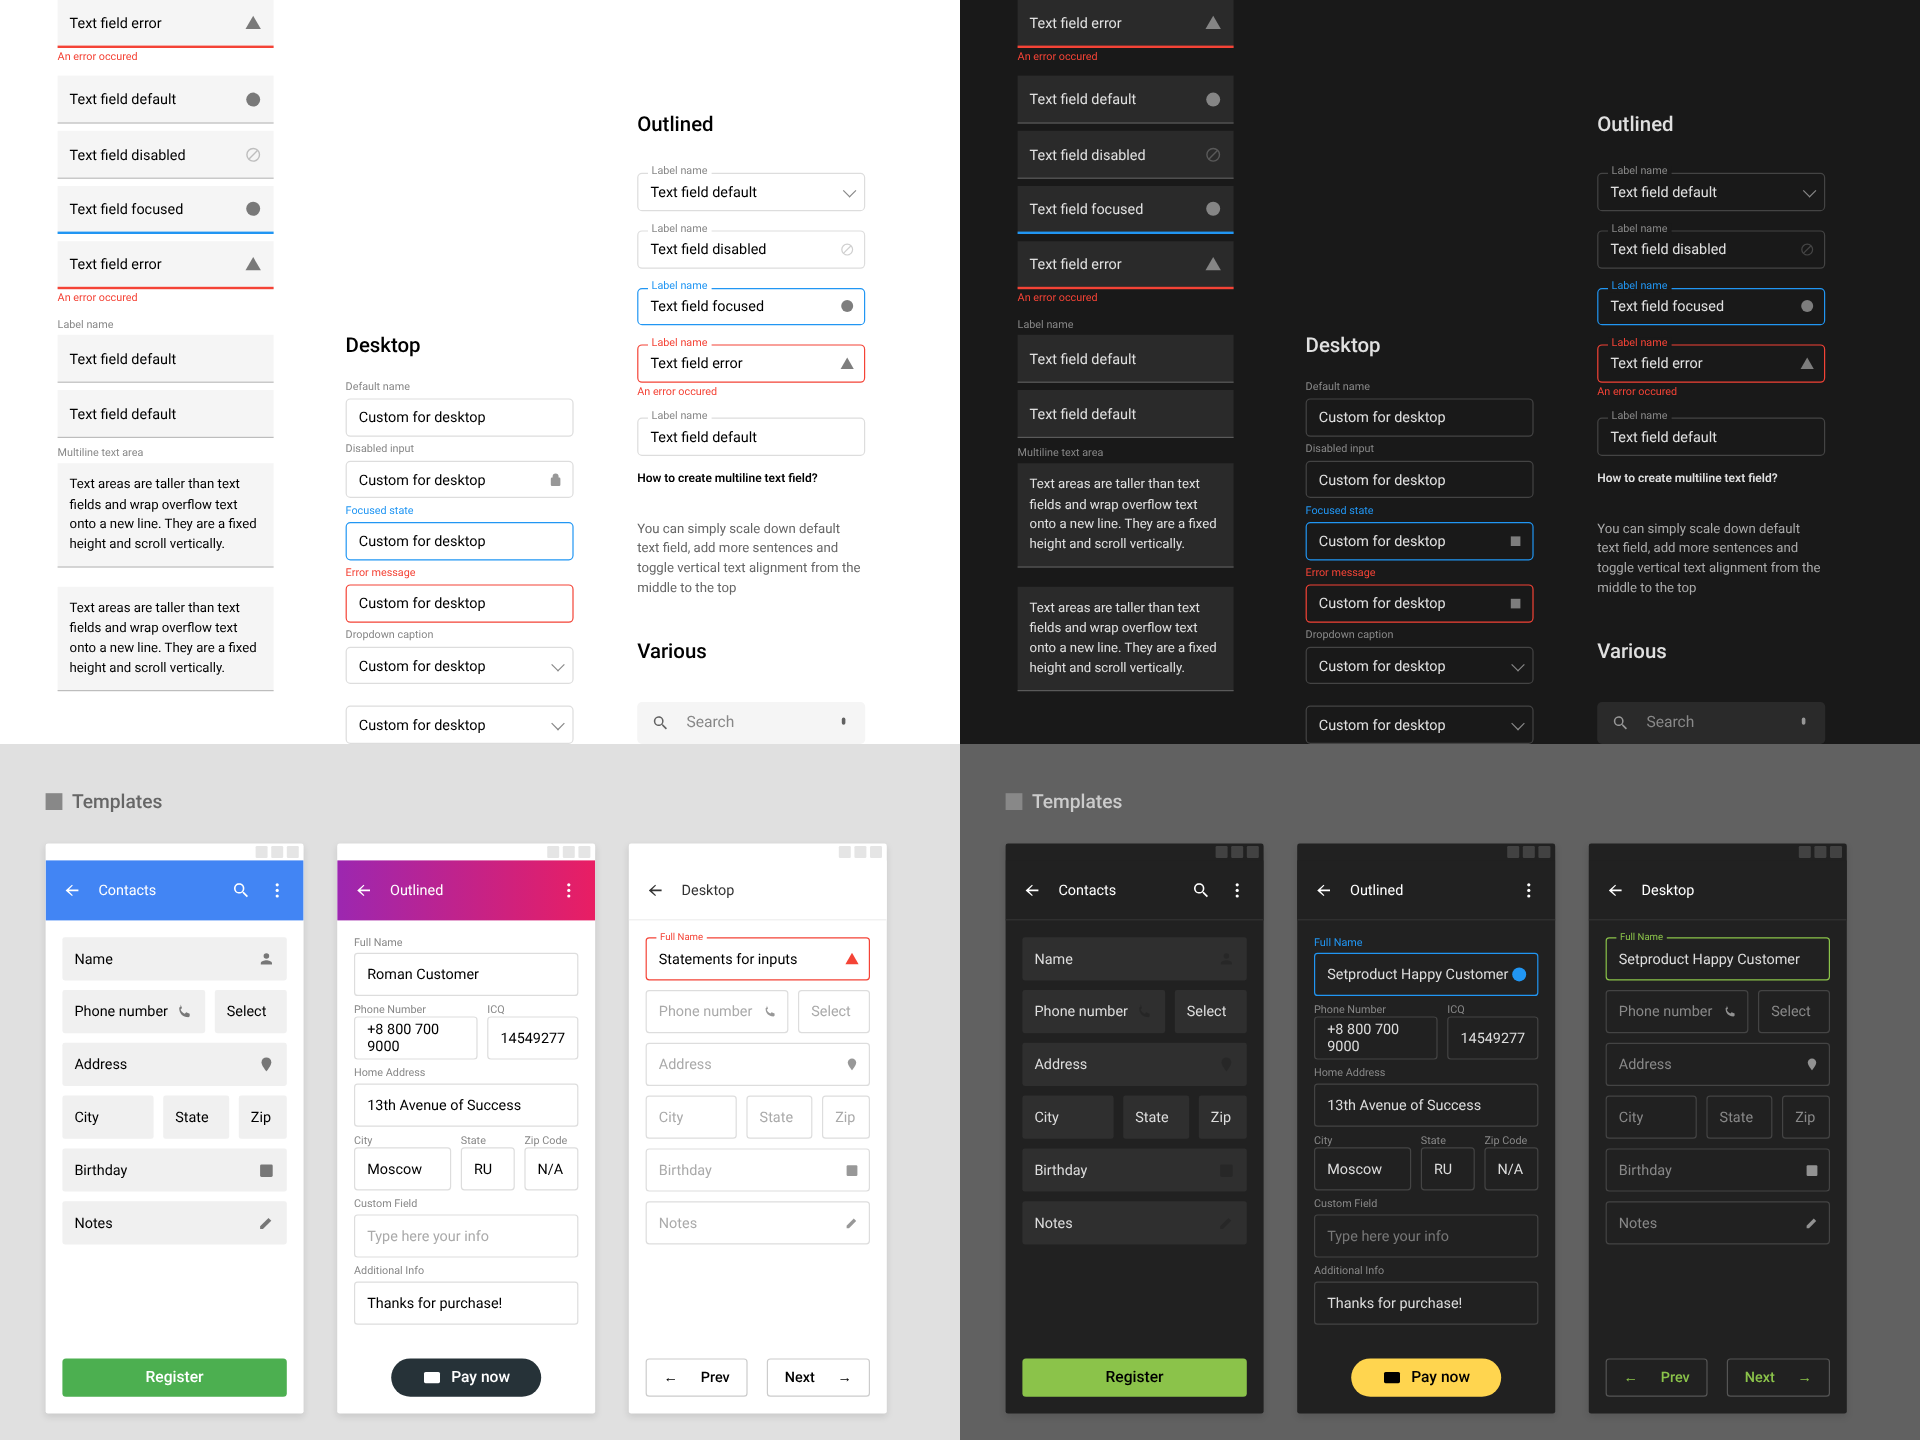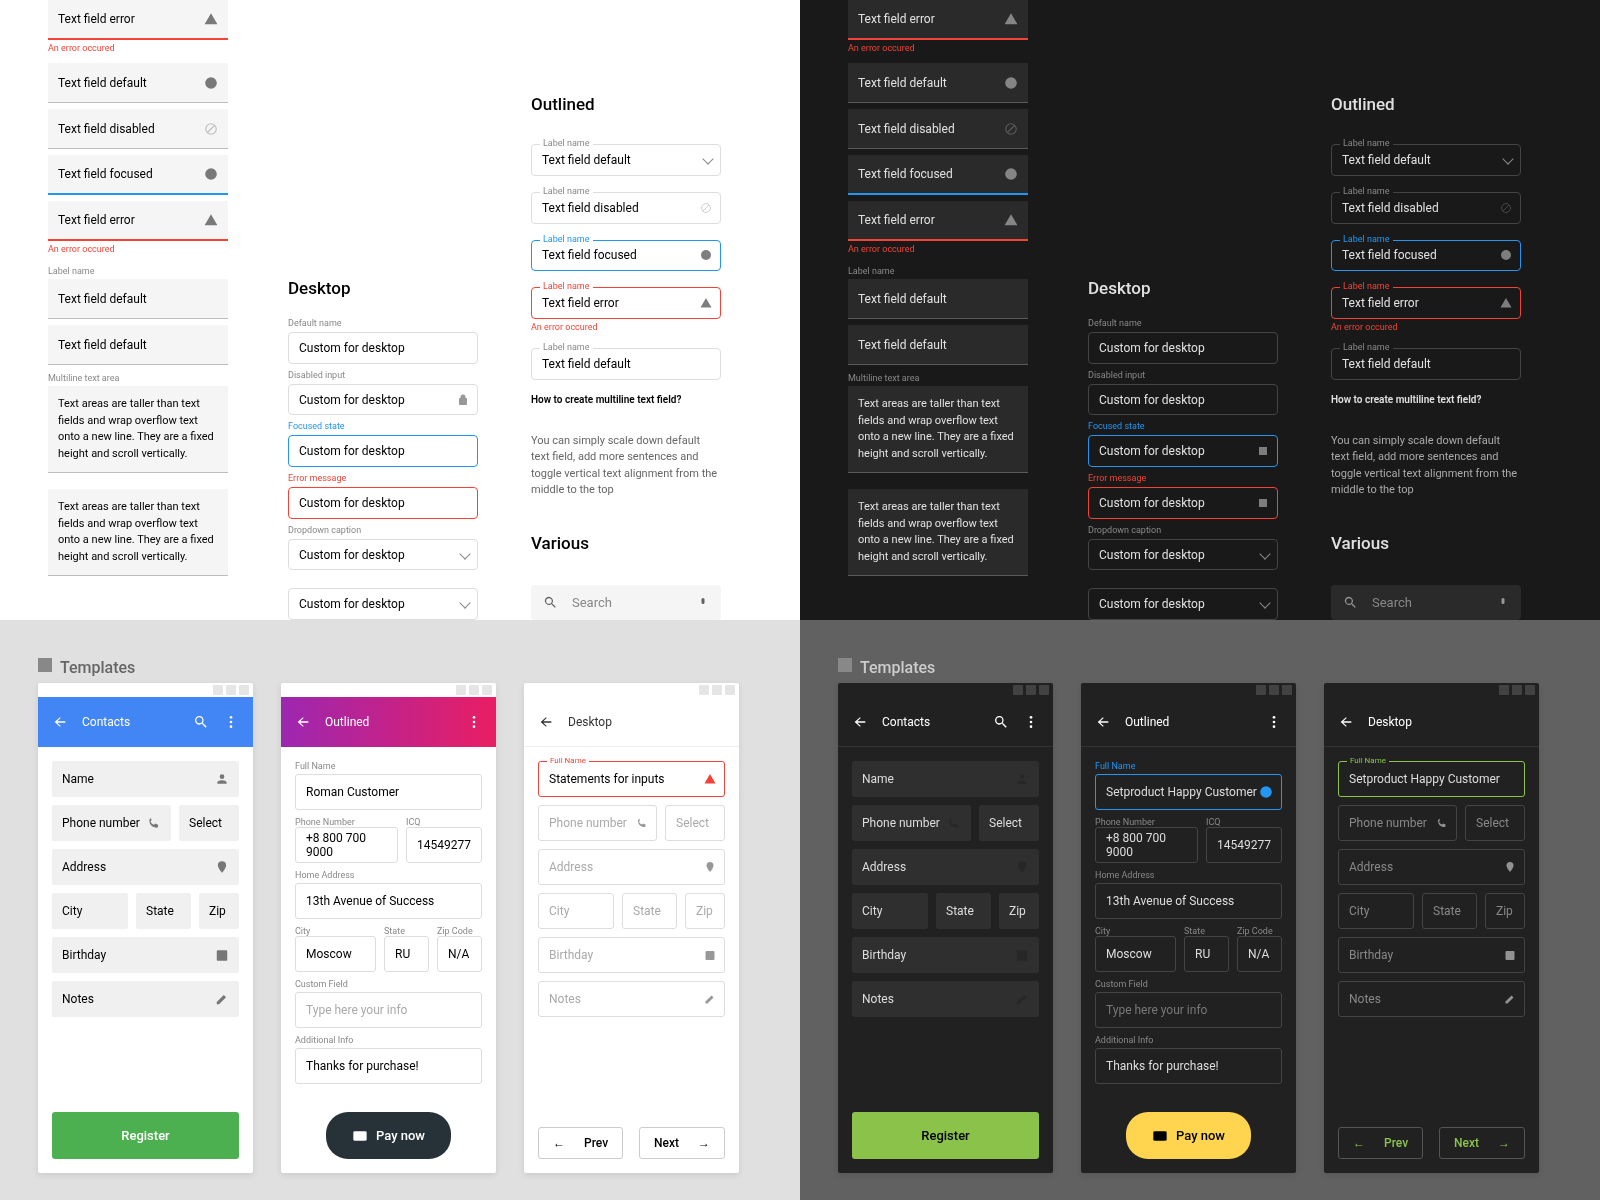--- a/index.html
+++ b/index.html
@@ -37,21 +37,21 @@
 .lbl2.foc{color:#2196f3}
 .lbl2.err{color:#f44336}
 .hint{font-size:10px;font-weight:600;margin-top:8px}
 .desc{font-size:11px;line-height:1.5;color:#666;margin-top:22px}
 .q2 .desc{color:#aaa}
 .sbar{display:flex;align-items:center;background:#f5f5f5;border-radius:4px;height:40px;padding:0 12px;gap:14px;margin-top:12px}
 .q2 .sbar{background:#2a2a2a}
 .sbar .sic{width:15px;height:15px;opacity:.6}
 .sbar .stxt{font-size:13px;color:#888;flex:1}
 .sbar .mic{width:12px;height:14px;opacity:.6}
-.thead{display:flex;align-items:flex-start;gap:8px;margin-bottom:6px}
+.thead{display:flex;align-items:center;gap:8px;margin-bottom:26px}
 .thead .tic{width:14px;height:14px;background:#888}
 .thead .tlbl{font-size:16px;color:#666;font-weight:500}
 .q4 .thead .tlbl{color:#ccc}
 .cards{display:flex;gap:28px}
 .card{width:215px;background:#fff;border-radius:2px;overflow:hidden;box-shadow:0 2px 6px rgba(0,0,0,.1);display:flex;flex-direction:column}
 .q4 .card{background:#212121;color:#ddd}
 .dots{display:flex;gap:3px;justify-content:flex-end;padding:2px 4px}
 .dot{width:10px;height:10px;border-radius:1px;background:rgba(0,0,0,.1)}
 .q4 .dot{background:rgba(255,255,255,.15)}
 .chdr{height:50px;display:flex;align-items:center;padding:0 14px;color:#fff;gap:14px}
@@ -72,21 +72,21 @@
 .clbl{font-size:9px;color:#888}
 .iout{border:1px solid #ddd;height:36px;display:flex;align-items:center;padding:0 10px;font-size:12px;border-radius:3px;position:relative}
 .q4 .iout{border-color:#444}
 .iout.err{border-color:#f44336}
 .iout.foc{border-color:#2196f3}
 .iout.grn{border-color:#8bc34a}
 .iout .cap{position:absolute;top:-6px;left:8px;font-size:8px;background:#fff;padding:0 3px}
 .q4 .iout .cap{background:#212121}
 .iout.err .cap{color:#f44336}
 .iout.grn .cap{color:#8bc34a}
-.btn{height:47px;border-radius:3px;display:flex;align-items:center;justify-content:center;font-size:13px;font-weight:500;gap:8px}
+.btn{height:32px;border-radius:3px;display:flex;align-items:center;justify-content:center;font-size:13px;font-weight:500;gap:8px}
 .btn.green{background:#4caf50;color:#fff;width:100%}
 .btn.lime{background:#8bc34a;color:#000;width:100%}
 .btn.dark{background:#263238;color:#fff;border-radius:22px;padding:0 26px;margin:0 auto}
 .btn.yel{background:#ffd54f;color:#000;border-radius:22px;padding:0 26px;margin:0 auto}
 .btn.out{border:1px solid #ccc;background:#fff;padding:0 14px;font-size:12px}
 .q4 .btn.out{background:transparent;border-color:#555;color:#8bc34a}
 .btn.sm{height:32px}
 svg{fill:currentColor}
 </style>
 </head>

